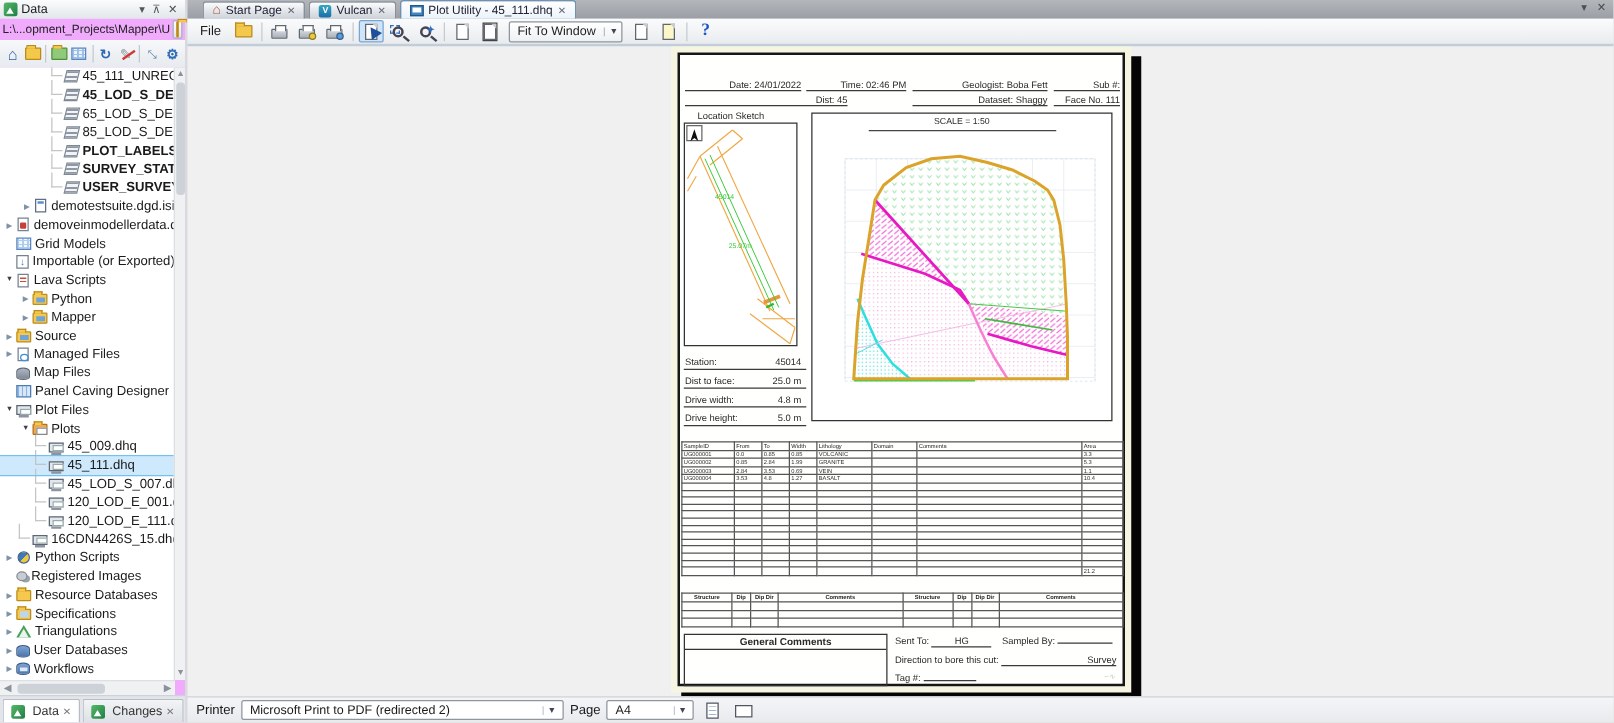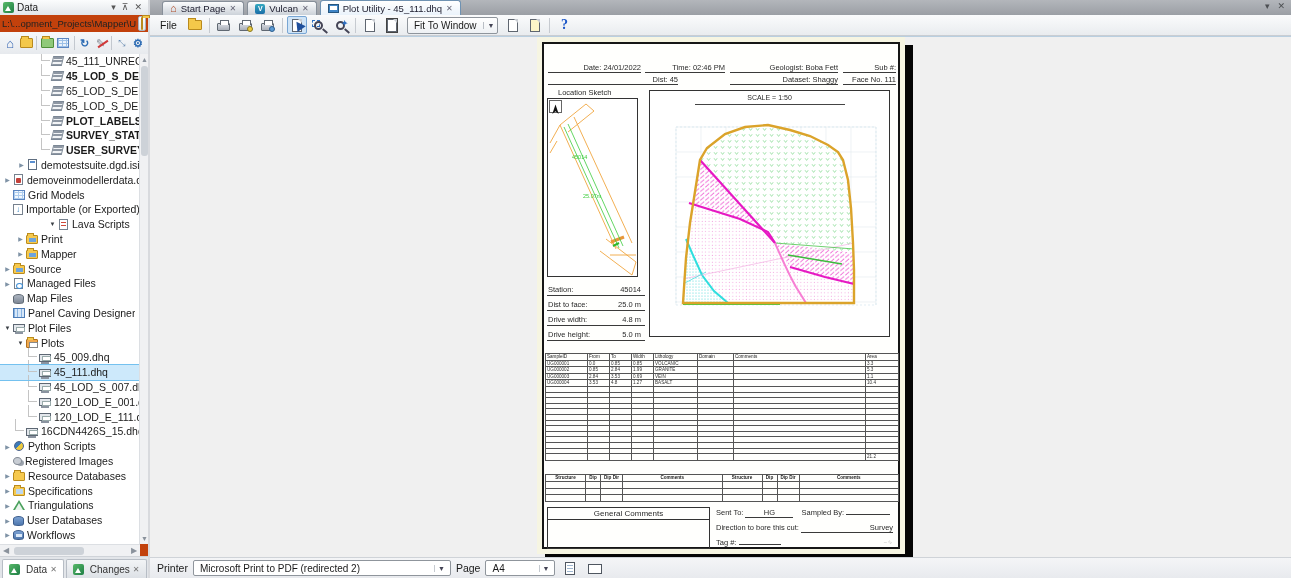--- a/index.html
+++ b/index.html
@@ -1,20 +1,20 @@
 <!DOCTYPE html>
 <html><head>
 <meta charset="utf-8">
 <style>
   html,body{margin:0;padding:0;background:#d8d8d8;}
   *{box-sizing:border-box;}
   .app{position:relative;width:1291px;height:578px;background:#f0f1f3;font-family:"Liberation Sans",sans-serif;overflow:hidden;color:#1a1a1a;}
 
   
-  .left-panel{position:absolute;left:0;top:0;width:150px;height:578px;background:#c2410c;border-right:2px solid #d8dade;}
+  .left-panel{position:absolute;left:0;top:0;width:150px;height:578px;background:#f0abfc;border-right:2px solid #d8dade;}
   .lp-titlebar{position:absolute;left:0;top:0;width:100%;height:15px;background:linear-gradient(#fbfcfd,#e2e6ea);display:flex;align-items:center;padding:0 3px;font-size:10px;}
   .lp-titlebar .sp{flex:1}
   .lp-ico{width:11px;height:11px;margin-right:3px;flex:none;border-radius:2px;background:linear-gradient(135deg,#57b868,#1f7f46);position:relative;}
   .lp-ico::after{content:"";position:absolute;left:2px;top:4px;border-left:3px solid transparent;border-right:3px solid transparent;border-bottom:5px solid #fff;}
   .cap-btn{font-size:9px;color:#555;padding:0 3px;line-height:13px;}
   .lp-path{position:absolute;left:0;top:15px;width:100%;height:17px;display:flex;align-items:center;padding:1px 2px;font-size:9.5px;color:#222;}
   .lp-path .txt{flex:1;white-space:nowrap;overflow:hidden;}
   .fol{width:13px;height:10px;background:#f4c84a;border:1px solid #b98a1d;border-radius:1px;position:relative;flex:none;}
   .fol::before{content:"";position:absolute;left:0;top:-3px;width:6px;height:2px;background:#f4c84a;border:1px solid #b98a1d;border-bottom:none;border-radius:1px 1px 0 0;}
   .pathbtn{border:1px solid #aab2bc;background:linear-gradient(#fff,#dfe4ea);border-radius:2px;padding:1px 2px;margin-left:2px;}
@@ -139,21 +139,21 @@
   .scale{left:0;top:3px;width:100%;text-align:center;font-size:7px;}
   .scaleline{left:45px;top:13px;width:150px;border-bottom:1px solid #444;height:0;}
   .inforow{left:3px;width:98px;height:12px;border-bottom:1px solid #3a3a3a;font-size:7.5px;text-decoration:underline;}
   .inforow .v{position:absolute;right:4px;bottom:1px;}
   .inforow .l{position:absolute;left:1px;bottom:1px;}
   table.samp{left:1px;top:309px;width:353px;border-collapse:collapse;table-layout:fixed;position:absolute;}
   table.samp th,table.samp td{border:1px solid #555;font-size:4.6px;font-weight:normal;text-align:left;padding:0 1px;height:5.6px;line-height:5.6px;overflow:hidden;white-space:nowrap;color:#333;}
   table.samp th{color:#222;}
   table.struct{left:1px;top:430px;width:353px;border-collapse:collapse;table-layout:fixed;position:absolute;}
   table.struct th,table.struct td{border:1px solid #555;font-size:4.6px;text-align:center;padding:0;height:6.4px;line-height:6.4px;color:#222;}
-  .gcbox{left:3px;top:463px;width:163px;height:42px;border:1px solid #333;}
+  .gcbox{left:3px;top:463px;width:163px;height:42px;border:1px solid #333;font-weight:bold;}
   .gcbox .hd{border-bottom:1px solid #333;text-align:center;font-size:8px;height:12px;line-height:12px;}
   .fline{font-size:7.5px;white-space:nowrap;}
   .sig{right:6px;bottom:2px;color:#c9c9c9;font-size:6px;font-style:italic;}
 </style>
 </head>
 <body>
 
 <div class="app">
 
   <div class="left-panel">
@@ -241,29 +241,29 @@
         <div class="titem" style="padding-left: 2px;">
           <span class="spc"></span>
           <span class="ti ti-grid"></span>
           <span class="tlabel">Grid Models</span>
         </div>
         <div class="titem" style="padding-left: 2px;">
           <span class="spc"></span>
           <span class="ti ti-import"></span>
           <span class="tlabel">Importable (or Exported)</span>
         </div>
-        <div class="titem" style="padding-left: 2px; margin-left: 45px;">
+        <div class="titem" style="padding-left: 2px;">
           <span class="exp open">▼</span>
           <span class="ti ti-lava"></span>
           <span class="tlabel">Lava Scripts</span>
         </div>
         <div class="titem" style="padding-left: 15px;">
           <span class="exp">▶</span>
           <span class="ti ti-folder-code"></span>
-          <span class="tlabel">Print</span>
+          <span class="tlabel">Python</span>
         </div>
         <div class="titem" style="padding-left: 15px;">
           <span class="exp">▶</span>
           <span class="ti ti-folder-code"></span>
           <span class="tlabel">Mapper</span>
         </div>
         <div class="titem" style="">
           <span class="exp">▶</span>
           <span class="ti ti-folder-code"></span>
           <span class="tlabel">Source</span>

